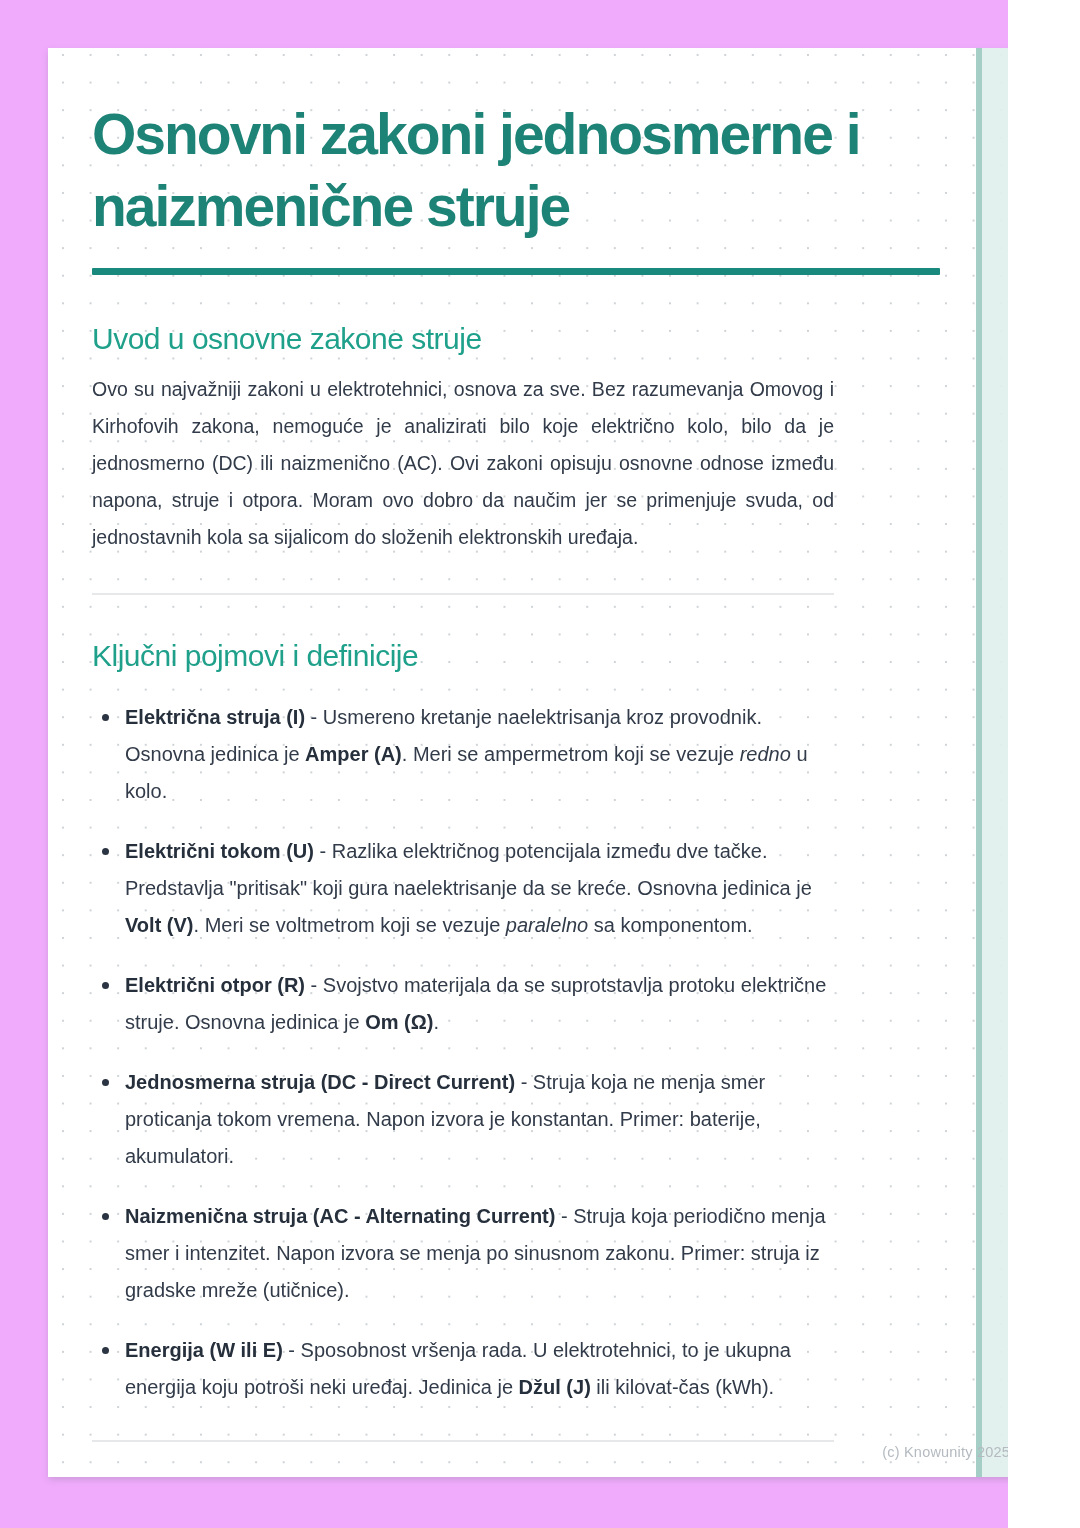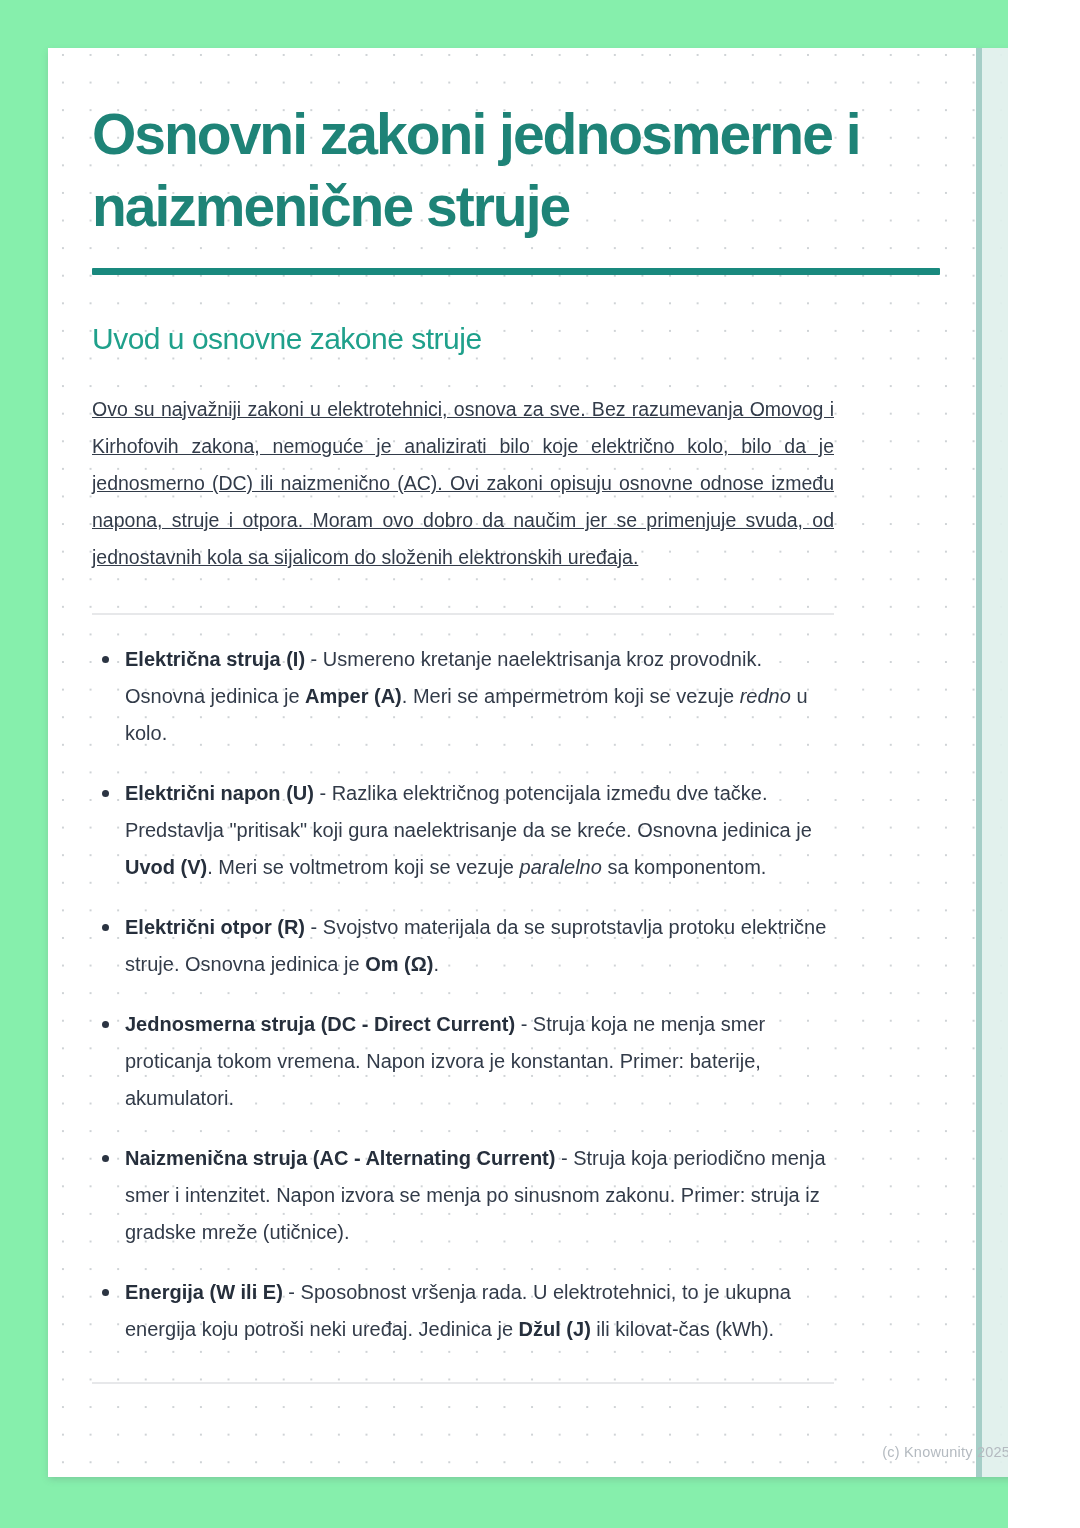--- a/index.html
+++ b/index.html
@@ -1,19 +1,19 @@
 <!DOCTYPE html>
 <html><head>
 <meta charset="utf-8">
 <style>
   * { margin:0; padding:0; box-sizing:border-box; }
   html,body { background:#ffffff; }
   .canvas {
     position:relative; width:1008px; height:1528px; overflow:hidden;
-    background:#86efac;
+    background:#f0abfc;
     font-family:"Liberation Sans","DejaVu Sans",sans-serif;
   }
   .page {
     position:absolute; left:48px; top:48px; width:985px; height:1429px;
     background-color:#ffffff;
     background-image:radial-gradient(ellipse 1.3px 2.1px at 3px 3px, #cfd3d6 70%, rgba(255,255,255,0) 75%);
     background-size:27.6px 27.6px;
     background-position:12px 4px;
     box-shadow:0 3px 7px -1px rgba(95,105,110,0.28);
   }
@@ -31,22 +31,22 @@
     color:#1E8377; white-space:pre-line; max-width:880px;
   }
   .title-rule { width:848px; height:7px; background:#19897E; margin-top:26px; border-radius:1px; }
   h2.section {
     font-size:30px; line-height:34px; font-weight:400; letter-spacing:-0.5px;
     color:#1FA08B;
   }
   .h2-intro   { margin-top:47px; }
   .h2-terms   { margin-top:44px; }
   p.body-par {
-    margin-top:35px; width:742px; font-size:19.5px; line-height:37px;
-    color:#323B49; text-align:justify;text-decoration:underline;
+    margin-top:15px; width:742px; font-size:19.5px; line-height:37px;
+    color:#323B49; text-align:justify;
   }
   .divider { width:742px; height:2px; background:#e7e8ea; border:none; }
   .div-1 { margin-top:37px; }
   .div-2 { margin-top:34px; }
   ul.terms { list-style:none; margin-top:26px; width:742px; }
   ul.terms li {
     position:relative; padding-left:33px; margin-bottom:23px;
     font-size:20px; line-height:37px; color:#323B49;
   }
   ul.terms li::before {
@@ -71,23 +71,24 @@
     <div class="content">
       <h1 class="title">Osnovni zakoni jednosmerne i
 naizmenične struje</h1>
       <div class="title-rule"></div>
 
       <h2 class="section h2-intro">Uvod u osnovne zakone struje</h2>
       <p class="body-par">Ovo su najvažniji zakoni u elektrotehnici, osnova za sve. Bez razumevanja Omovog i Kirhofovih zakona, nemoguće je analizirati bilo koje električno kolo, bilo da je jednosmerno (DC) ili naizmenično (AC). Ovi zakoni opisuju osnovne odnose između napona, struje i otpora. Moram ovo dobro da naučim jer se primenjuje svuda, od jednostavnih kola sa sijalicom do složenih elektronskih uređaja.</p>
 
       <hr class="divider div-1">
 
+      <h2 class="section h2-terms">Ključni pojmovi i definicije</h2>
       <ul class="terms">
         <li><span class="b ">Električna struja (I)</span><span class=""> - Usmereno kretanje naelektrisanja kroz provodnik. Osnovna jedinica je </span><span class="b ">Amper (A)</span><span class="">. Meri se ampermetrom koji se vezuje </span><span class="i">redno</span><span class=""> u kolo.</span></li>
-        <li><span class="b ">Električni napon (U)</span><span class=""> - Razlika električnog potencijala između dve tačke. Predstavlja "pritisak" koji gura naelektrisanje da se kreće. Osnovna jedinica je </span><span class="b ">Uvod (V)</span><span class="">. Meri se voltmetrom koji se vezuje </span><span class="i">paralelno</span><span class=""> sa komponentom.</span></li>
+        <li><span class="b ">Električni tokom (U)</span><span class=""> - Razlika električnog potencijala između dve tačke. Predstavlja "pritisak" koji gura naelektrisanje da se kreće. Osnovna jedinica je </span><span class="b ">Volt (V)</span><span class="">. Meri se voltmetrom koji se vezuje </span><span class="i">paralelno</span><span class=""> sa komponentom.</span></li>
         <li><span class="b ">Električni otpor (R)</span><span class=""> - Svojstvo materijala da se suprotstavlja protoku električne struje. Osnovna jedinica je </span><span class="b ">Om (Ω)</span><span class="">.</span></li>
         <li><span class="b ">Jednosmerna struja (DC - Direct Current)</span><span class=""> - Struja koja ne menja smer proticanja tokom vremena. Napon izvora je konstantan. Primer: baterije, akumulatori.</span></li>
         <li><span class="b ">Naizmenična struja (AC - Alternating Current)</span><span class=""> - Struja koja periodično menja smer i intenzitet. Napon izvora se menja po sinusnom zakonu. Primer: struja iz gradske mreže (utičnice).</span></li>
         <li><span class="b ">Energija (W ili E)</span><span class=""> - Sposobnost vršenja rada. U elektrotehnici, to je ukupna energija koju potroši neki uređaj. Jedinica je </span><span class="b ">Džul (J)</span><span class=""> ili kilovat-čas (kWh).</span></li>
       </ul>
 
       <hr class="divider div-2">
 
     </div>
 

